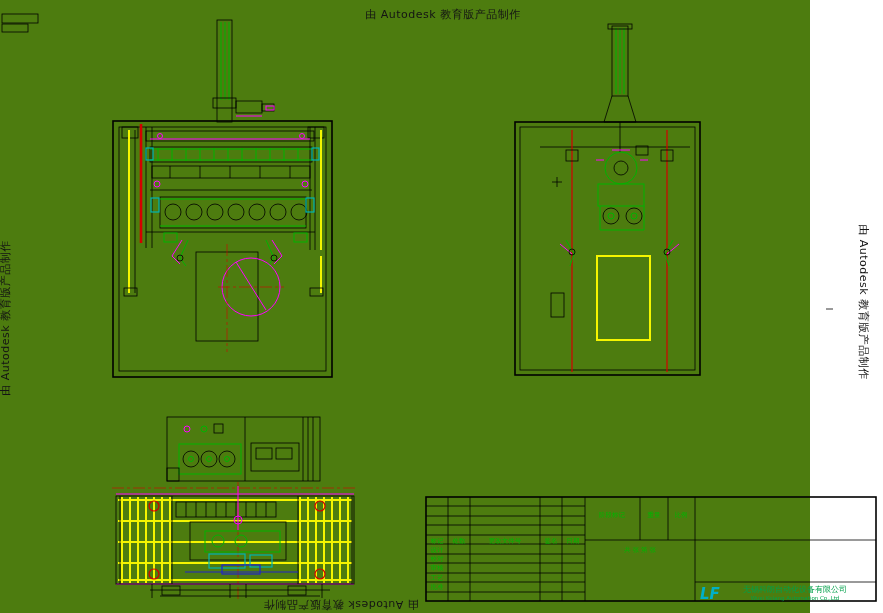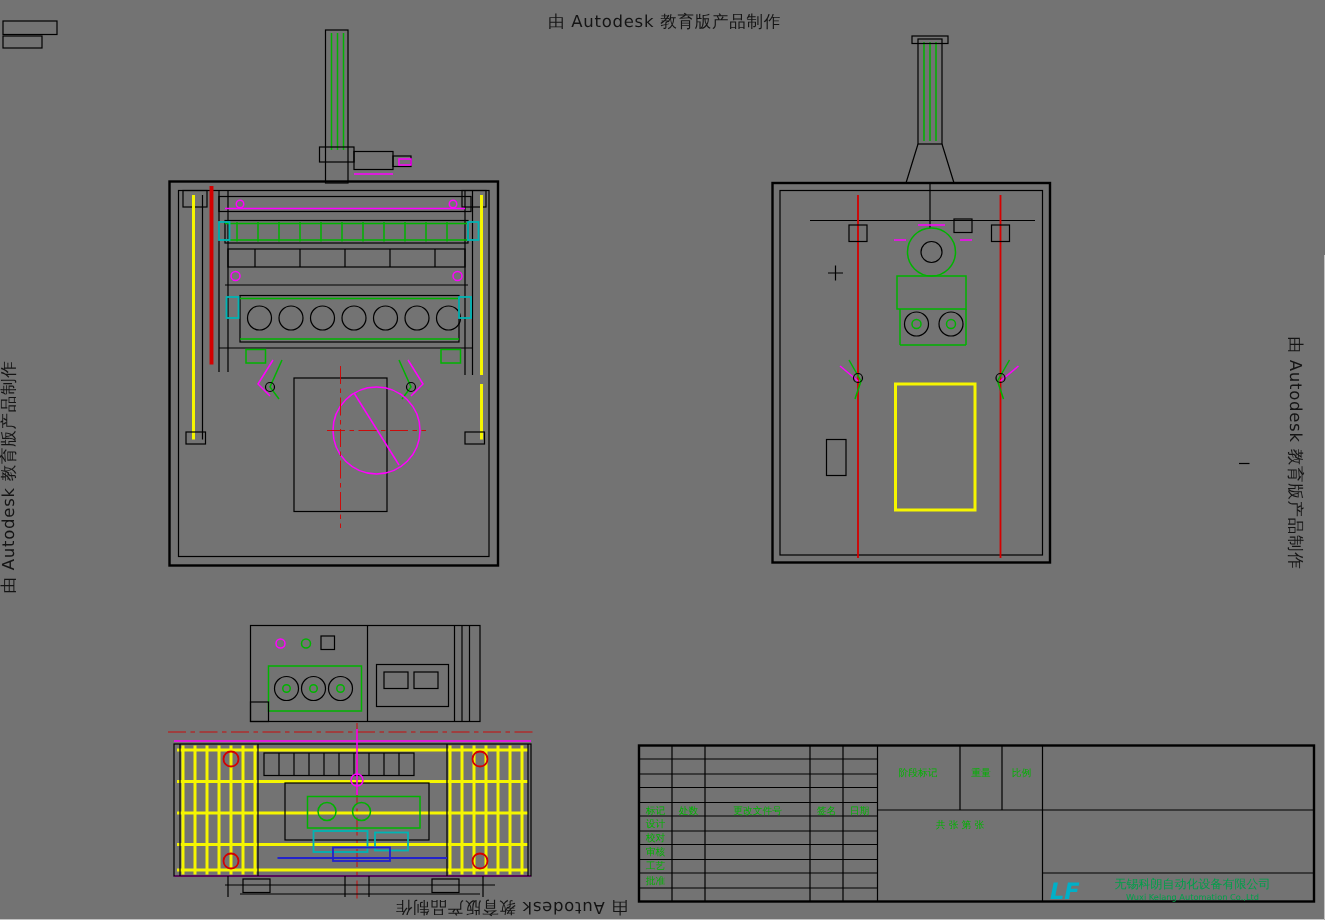--- a/index.html
+++ b/index.html
@@ -1,16 +1,16 @@
 <!DOCTYPE html>
 <html style="--yellow: #f5f500; --magenta: #ff00ff; --green: #00b400; --red: #d40000; --cyan: #00b4b4; --blue: #2222cc; --company_green: #00a04a; --logo_cyan: #00b0c8;"><head>
 <meta charset="utf-8">
 <style>
   html,body{margin:0;padding:0;background:#ffffff;width:883px;height:613px;overflow:hidden}
-  .canvas{position:relative;width:883px;height:613px;background:#737373}
+  .canvas{position:relative;width:810px;height:613px;background:#4d7c0f}
   svg{display:block}
   .k{stroke:#000;fill:none;stroke-width:.8}
   .k2{stroke:#000;fill:none;stroke-width:1.6}
   .y{stroke:var(--yellow);fill:none;stroke-width:2}
   .m{stroke:var(--magenta);fill:none;stroke-width:1}
   .g{stroke:var(--green);fill:none;stroke-width:1}
   .r{stroke:var(--red);fill:none;stroke-width:1.2}
   .r2{stroke:var(--red);fill:none;stroke-width:2.6}
   .rc{stroke:var(--red);fill:none;stroke-width:.6;stroke-dasharray:12 3 3 3}
   .c{stroke:var(--cyan);fill:none;stroke-width:1.2}

